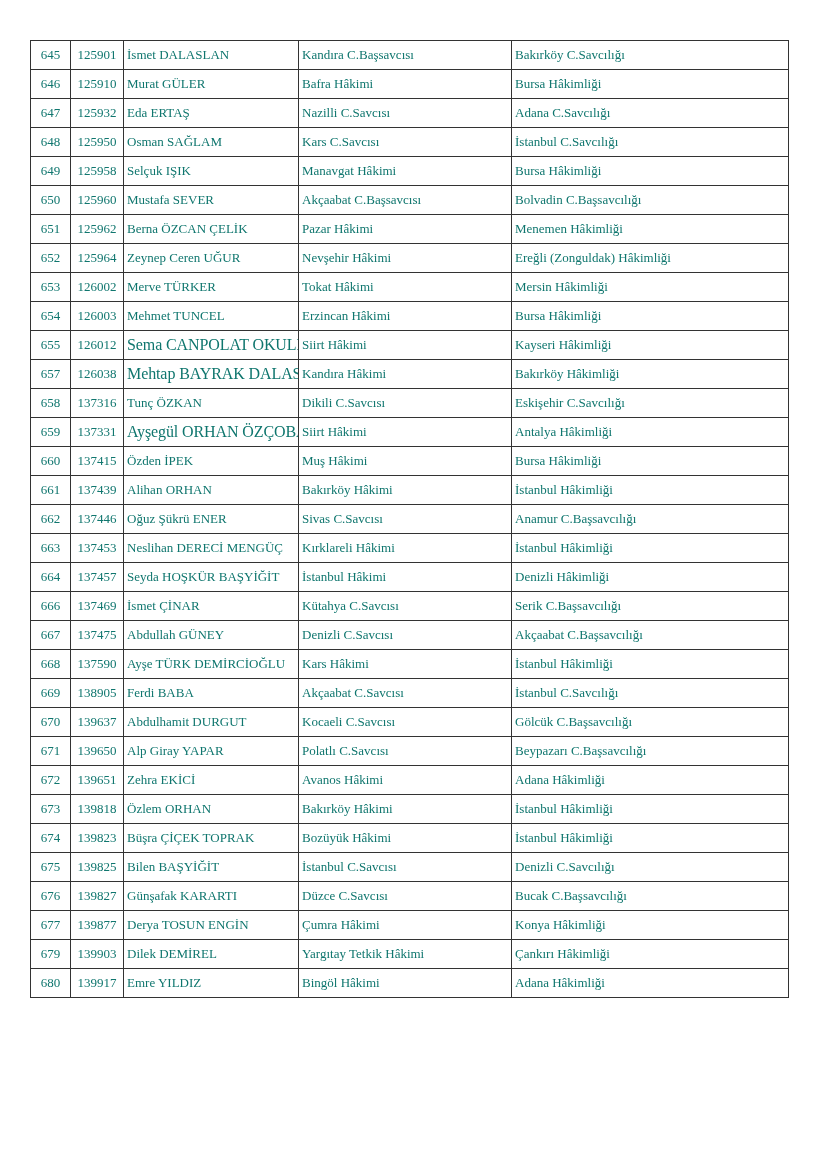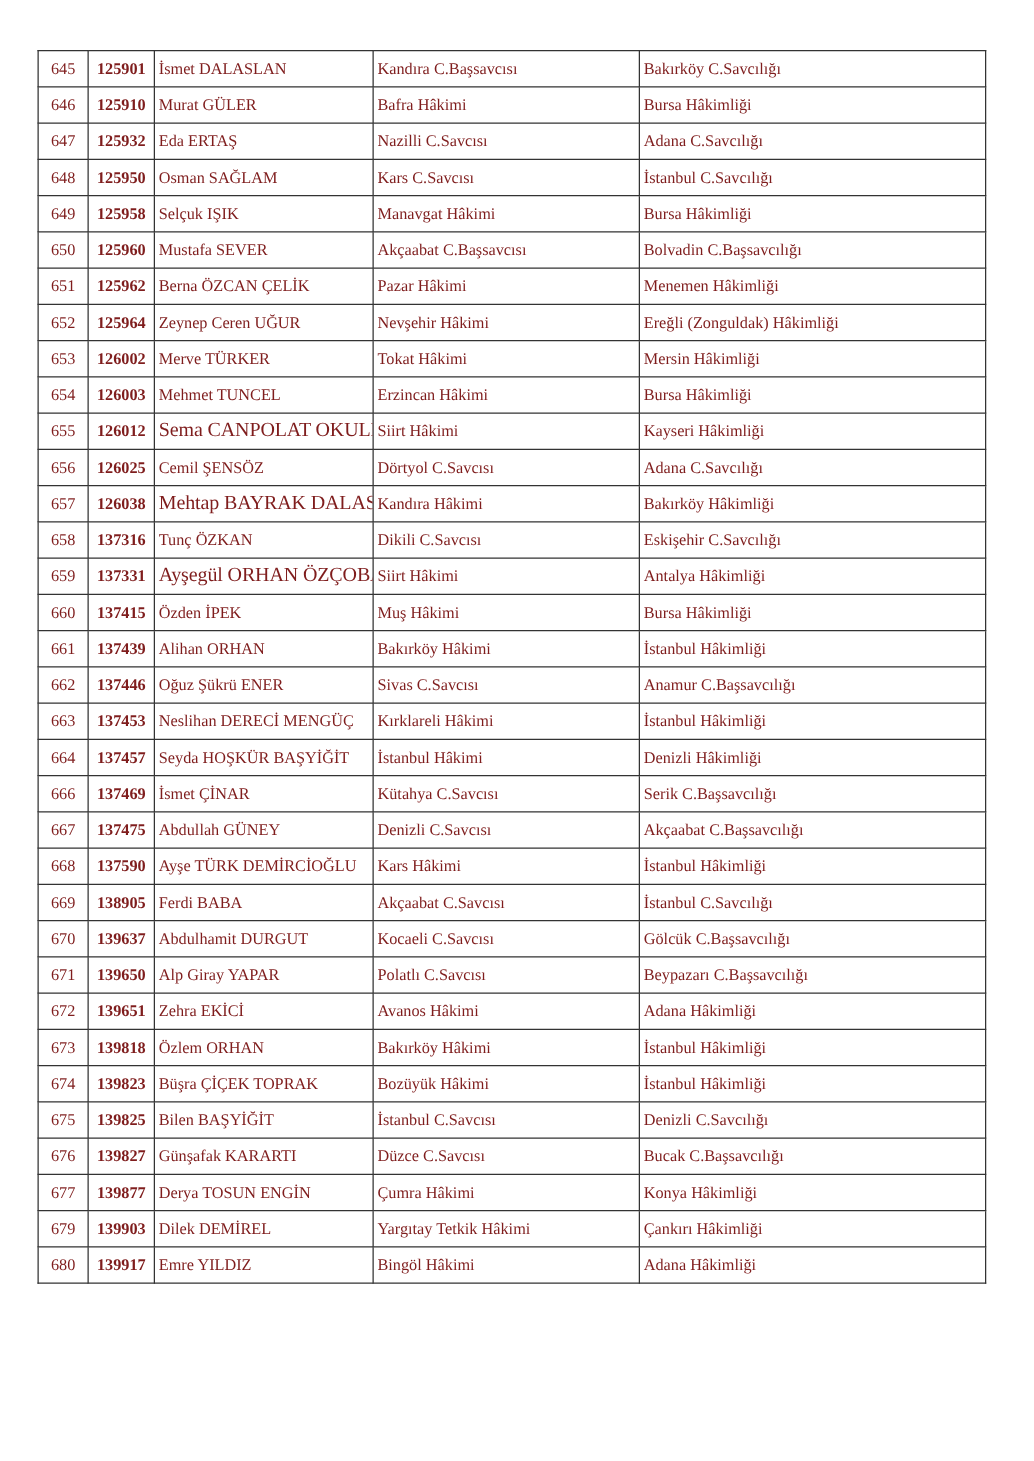--- a/index.html
+++ b/index.html
@@ -4,32 +4,32 @@
 <style>
   html, body { margin: 0; padding: 0; background: #ffffff; }
   body { width: 827px; height: 1169px; position: relative; overflow: hidden; }
   .page { position: absolute; left: 30px; top: 40px; }
   table.list {
     border-collapse: collapse;
     table-layout: fixed;
     width: 757px;
     font-family: "Liberation Serif", "DejaVu Serif", serif;
     font-size: 13px;
-    color: #7f1d1d;
+    color: #0f766e;
   }
   table.list td {
     border: 1.5px solid #333;
     height: 28px;
     padding: 0 3px;
     white-space: nowrap;
     overflow: hidden;
     vertical-align: middle;
   }
   td.c-no { width: 33px; text-align: center; }
-  td.c-sicil { width: 46px; text-align: center; padding: 0 2px; font-weight: bold; }
+  td.c-sicil { width: 46px; text-align: center; padding: 0 2px; }
   td.c-name { width: 168px; }
   td.c-name.small { font-size: 16px; letter-spacing: -0.1px; }
   td.c-from { width: 206px; }
   td.c-to { width: 270px; }
 </style>
 </head>
 <body>
 
 <div class="page">
   <table class="list">
@@ -105,27 +105,20 @@
           <td class="c-to">Bursa Hâkimliği</td>
         </tr>
         <tr>
           <td class="c-no">655</td>
           <td class="c-sicil">126012</td>
           <td class="c-name small">Sema CANPOLAT OKULMUŞ</td>
           <td class="c-from">Siirt Hâkimi</td>
           <td class="c-to">Kayseri Hâkimliği</td>
         </tr>
         <tr>
-          <td class="c-no">656</td>
-          <td class="c-sicil">126025</td>
-          <td class="c-name">Cemil ŞENSÖZ</td>
-          <td class="c-from">Dörtyol C.Savcısı</td>
-          <td class="c-to">Adana C.Savcılığı</td>
-        </tr>
-        <tr>
           <td class="c-no">657</td>
           <td class="c-sicil">126038</td>
           <td class="c-name small">Mehtap BAYRAK DALASLAN</td>
           <td class="c-from">Kandıra Hâkimi</td>
           <td class="c-to">Bakırköy Hâkimliği</td>
         </tr>
         <tr>
           <td class="c-no">658</td>
           <td class="c-sicil">137316</td>
           <td class="c-name">Tunç ÖZKAN</td>

